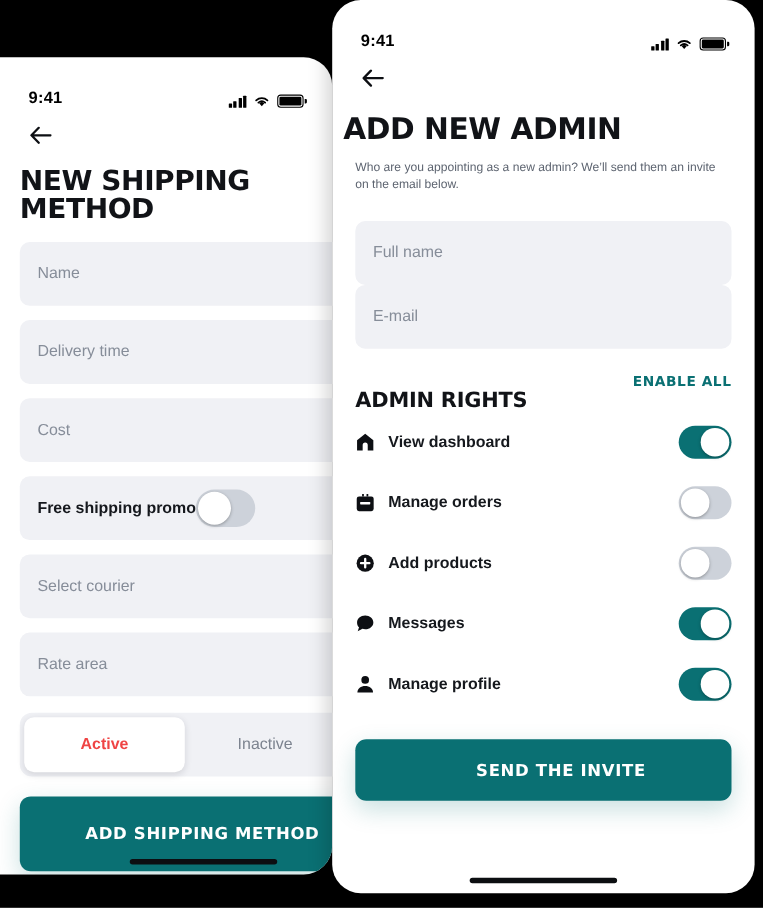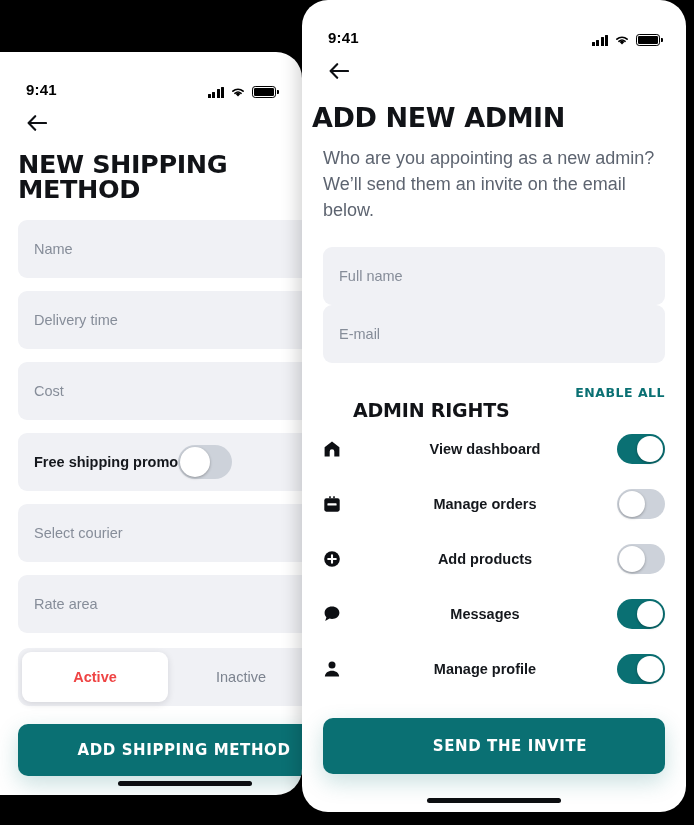--- a/index.html
+++ b/index.html
@@ -79,21 +79,21 @@
     font-weight: bold;
     color: #111317;
     letter-spacing: -0.4px;
     line-height: 1;
   }
   #title-left { font-size: 25px; margin: 14px 0 0 18px; transform: scaleX(1.02); transform-origin: left; }
   #title-right { font-size: 27px; margin: 18px 0 0 10px; }
 
   .subtitle {
     margin: 14px 21px 0 21px;
-    font-size: 18px;
+    font-size: 11px;
     line-height: 1.45;
     color: #5d6470;
   }
 
   
   .field {
     height: 58px;
     background: #f0f1f5;
     border-radius: 9px;
     display: flex; align-items: center;
@@ -145,42 +145,42 @@
   .btn-primary {
     background: #0a7073; color: #fff;
     border-radius: 10px;
     display: flex; align-items: center; justify-content: center;
     font-family: "DejaVu Sans", sans-serif;
     font-weight: bold; font-size: 15px; letter-spacing: 0.6px;
     box-shadow: 0 8px 22px rgba(10,112,115,0.22);
     cursor: pointer;
     padding-left: 32px;
   }
-  #btn-left { margin: 18px 0 0 18px; width: 300px; height: 52px; }
+  #btn-left { margin: 18px 0 0 18px; width: 300px; height: 68px; }
   #btn-right { margin: 22px 21px 0 21px; height: 56px; }
 
   
   .rights-head {
     margin: 22px 21px 0 21px;
     position: relative; height: 36px;
   }
   .rights-title {
     position: absolute; left: 0; bottom: 0;
     font-family: "DejaVu Sans", sans-serif;
-    font-weight: bold; font-size: 19px; color: #111317; letter-spacing: -0.2px; margin-left: 30px;
+    font-weight: bold; font-size: 19px; color: #111317; letter-spacing: -0.2px;
   }
   .enable-all {
     position: absolute; right: 0; top: 0;
     font-family: "DejaVu Sans", sans-serif;
     font-weight: bold; font-size: 12.5px; letter-spacing: 0.5px;
     color: #0a7073; cursor: pointer;
   }
   .right-row {
     margin: 0 21px; height: 55px;
-    display: flex; align-items: center; gap: 0; text-align: center;
+    display: flex; align-items: center; gap: 0;
   }
   .right-row .ricon {
     width: 30px; display: flex; align-items: center; justify-content: flex-start;
     color: #0d0f13;
   }
   .right-row .rlabel {
     flex: 1; font-size: 14.5px; color: #15181d; font-weight: bold;
   }
 
   

